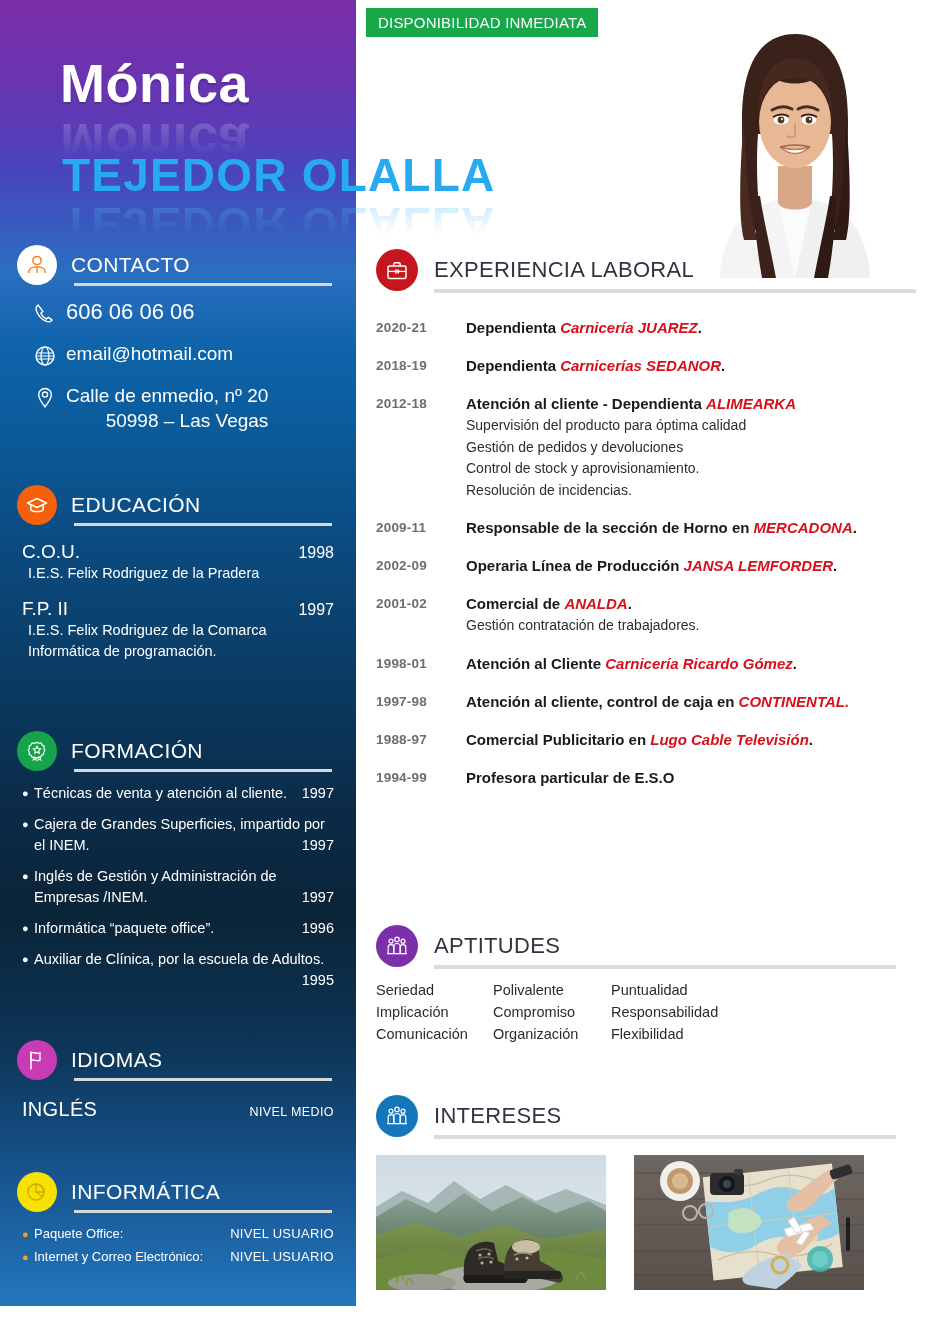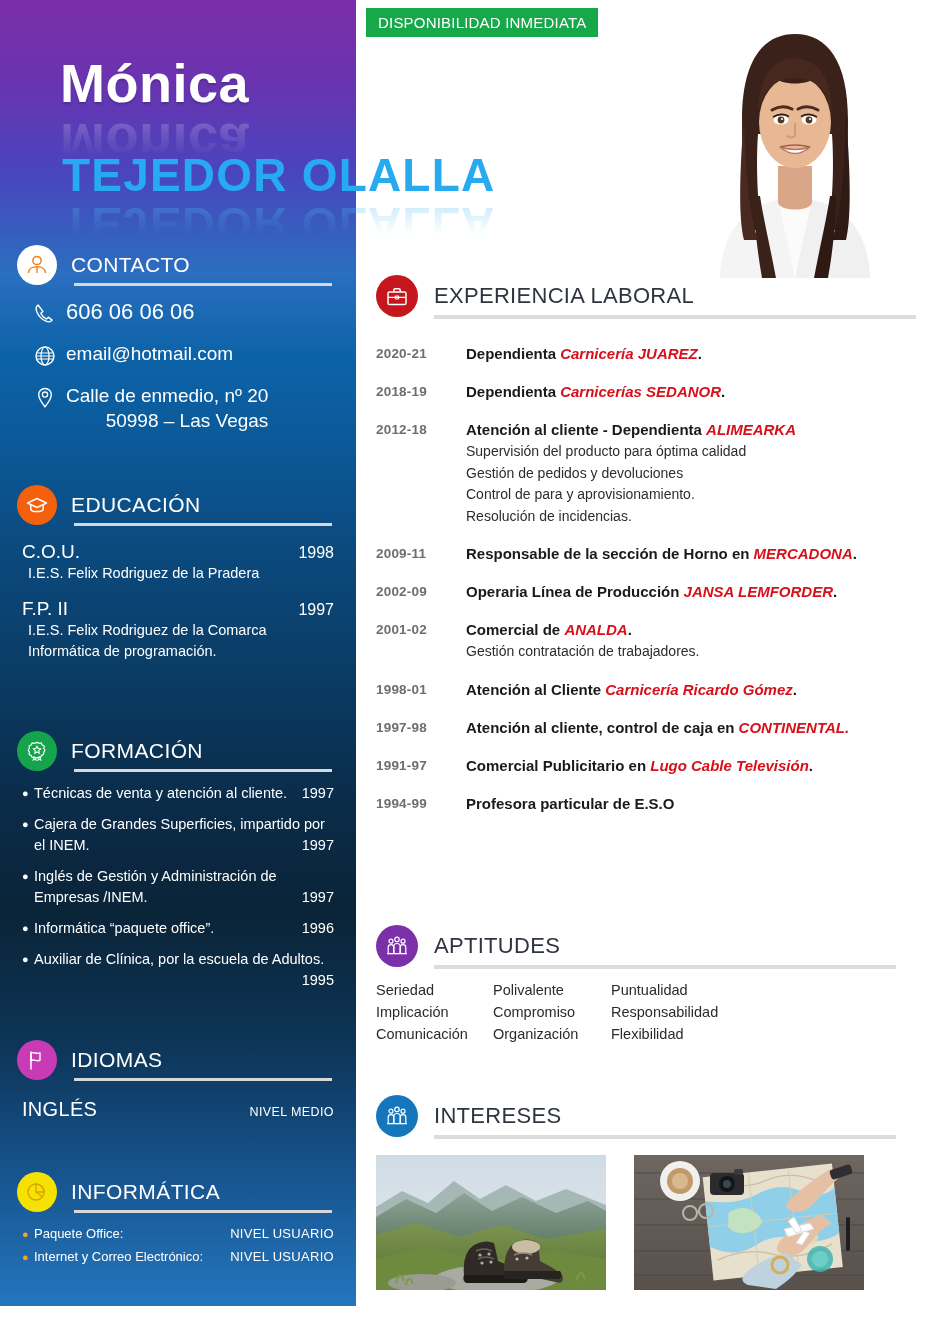--- a/index.html
+++ b/index.html
@@ -363,21 +363,21 @@
       <path d="M80 131 q15 13 30 0 q-15 5 -30 0 z" fill="#ffffff" stroke="#b87a63" stroke-width="1.4"></path>
       <path d="M80 131 q15 -4 30 0" stroke="#a8604c" stroke-width="1.4" fill="none"></path>
 
       <path d="M60 180 C64 206 70 230 76 262 L62 262 C56 228 54 200 54 180 Z" fill="#3a211a"></path>
       <path d="M130 180 C126 206 120 230 114 262 L128 262 C134 228 136 200 136 180 Z" fill="#2e1a13"></path>
     </svg>
   </div>
 
   <div class="right">
 
-    <div style="position:absolute; left:0; top:249px; width:540px;margin-top:26px;">
+    <div style="position:absolute; left:0; top:249px; width:540px;">
       <div class="rsec-head">
         <div class="rsec-ico" style="background:#c4161c;">
           <svg width="26" height="26" viewBox="0 0 26 26">
               <rect x="4" y="9" width="18" height="12.5" rx="1.6" fill="none" stroke="#fff" stroke-width="1.5"></rect>
               <path d="M9.8 9V7.2c0-.8.6-1.4 1.4-1.4h3.6c.8 0 1.4.6 1.4 1.4V9" fill="none" stroke="#fff" stroke-width="1.5"></path>
               <path d="M4 14.4h18" stroke="#fff" stroke-width="1.3"></path>
               <rect x="11.4" y="13" width="3.2" height="3" rx="0.7" fill="none" stroke="#fff" stroke-width="1.2"></rect>
             </svg>
         </div>
         <div class="rsec-title">EXPERIENCIA LABORAL</div>
@@ -399,21 +399,21 @@
             <div class="exp-title"><span>Dependienta </span><span class="co">Carnicerías SEDANOR</span><span>.</span></div>
           </div>
         </div>
 
         <div class="exp-row">
           <div class="exp-date">2012-18</div>
           <div class="exp-body">
             <div class="exp-title"><span>Atención al cliente - Dependienta </span><span class="co">ALIMEARKA</span></div>
             <div class="exp-sub">Supervisión del producto para óptima calidad</div>
             <div class="exp-sub">Gestión de pedidos y devoluciones</div>
-            <div class="exp-sub">Control de para y aprovisionamiento.</div>
+            <div class="exp-sub">Control de stock y aprovisionamiento.</div>
             <div class="exp-sub">Resolución de incidencias.</div>
           </div>
         </div>
 
         <div class="exp-row" style="margin-top:14px;">
           <div class="exp-date">2009-11</div>
           <div class="exp-body">
             <div class="exp-title"><span>Responsable de la sección de Horno en </span><span class="co">MERCADONA</span><span>.</span></div>
           </div>
         </div>
@@ -441,21 +441,21 @@
         </div>
 
         <div class="exp-row">
           <div class="exp-date">1997-98</div>
           <div class="exp-body">
             <div class="exp-title"><span>Atención al cliente, control de caja en </span><span class="co">CONTINENTAL.</span></div>
           </div>
         </div>
 
         <div class="exp-row">
-          <div class="exp-date">1991-97</div>
+          <div class="exp-date">1988-97</div>
           <div class="exp-body">
             <div class="exp-title"><span>Comercial Publicitario en </span><span class="co">Lugo Cable Televisión</span><span>.</span></div>
           </div>
         </div>
 
         <div class="exp-row">
           <div class="exp-date">1994-99</div>
           <div class="exp-body">
             <div class="exp-title"><span>Profesora particular de E.S.O</span></div>
           </div>

